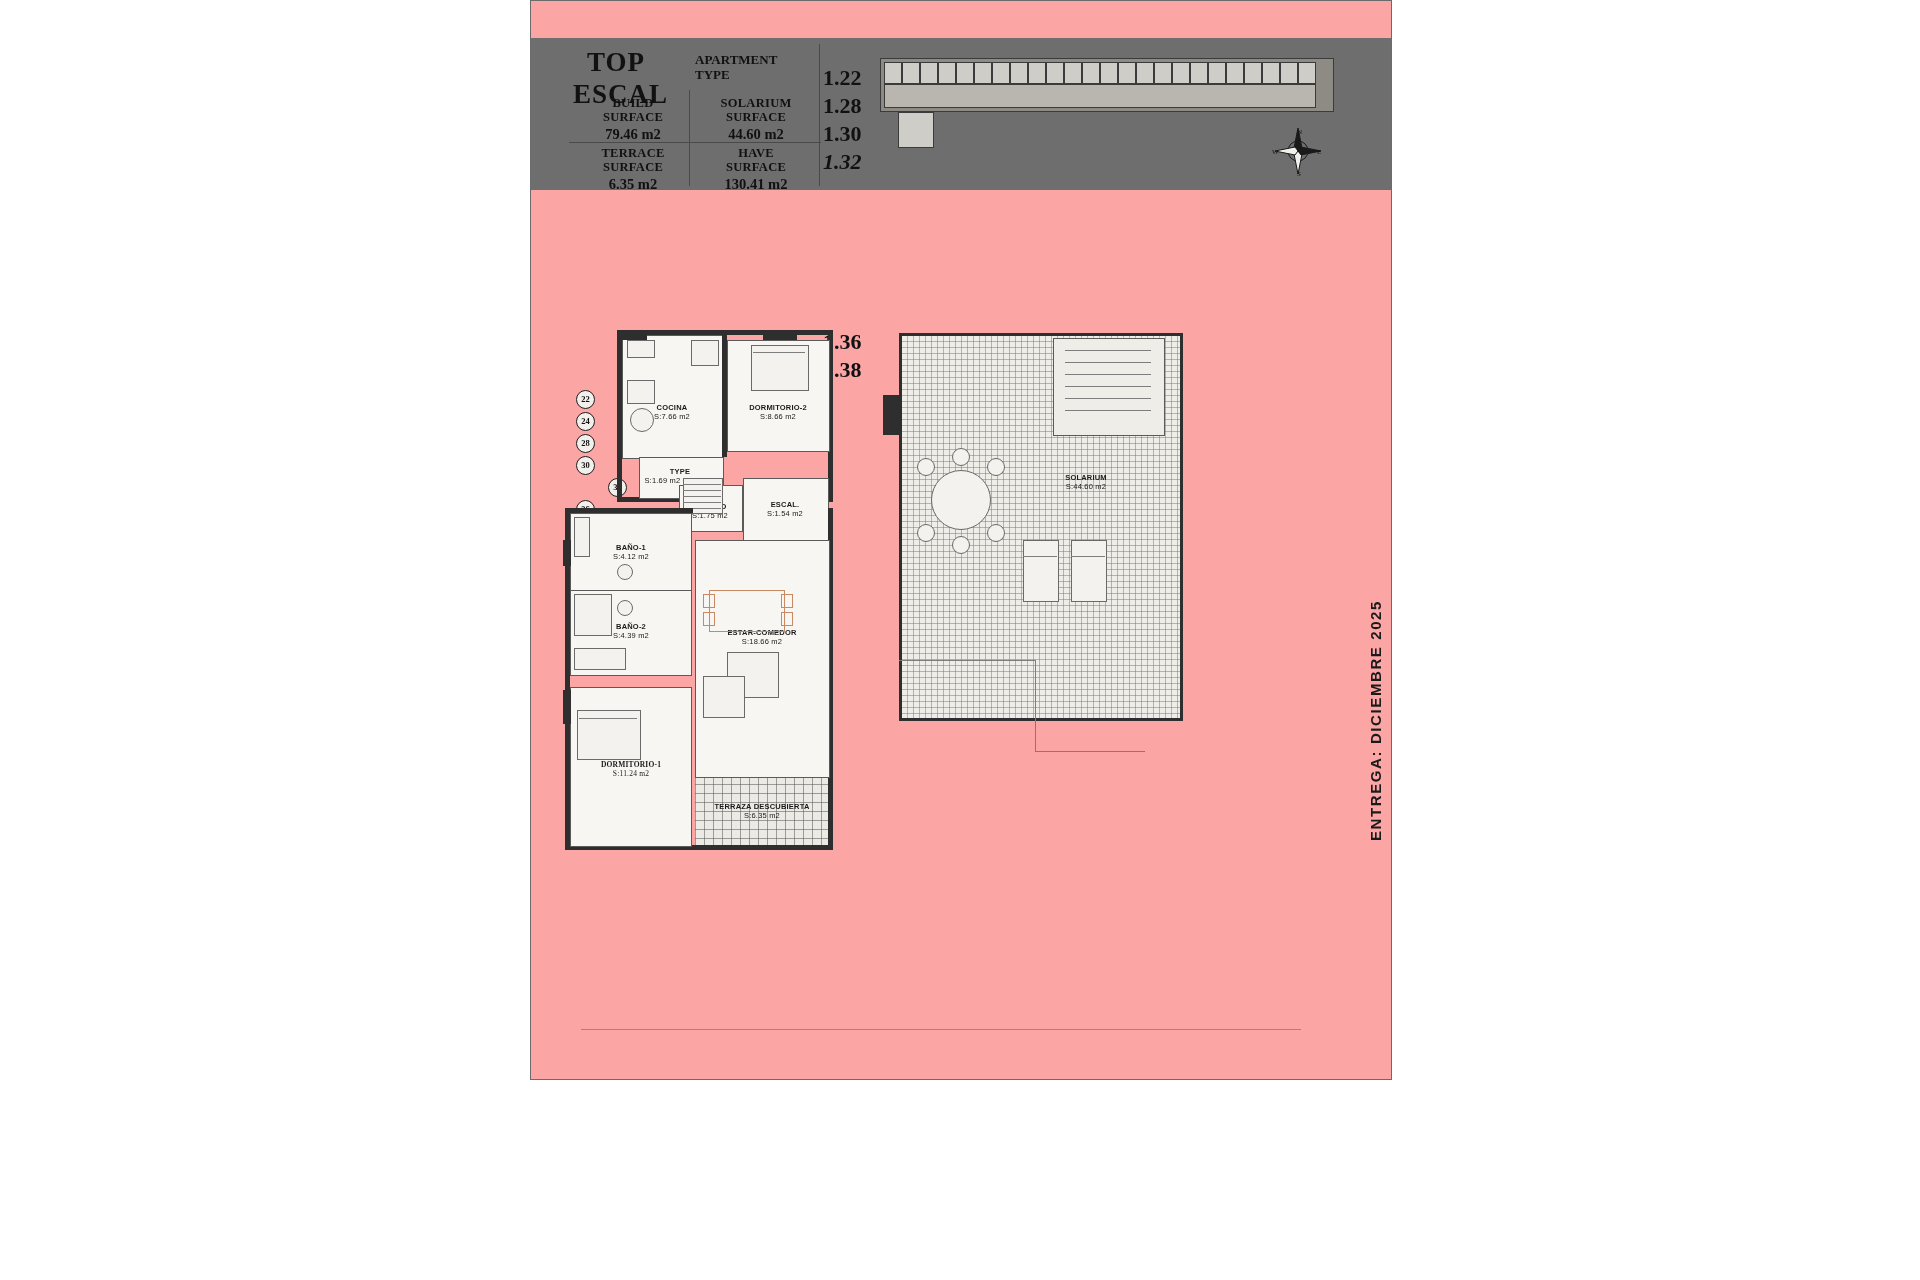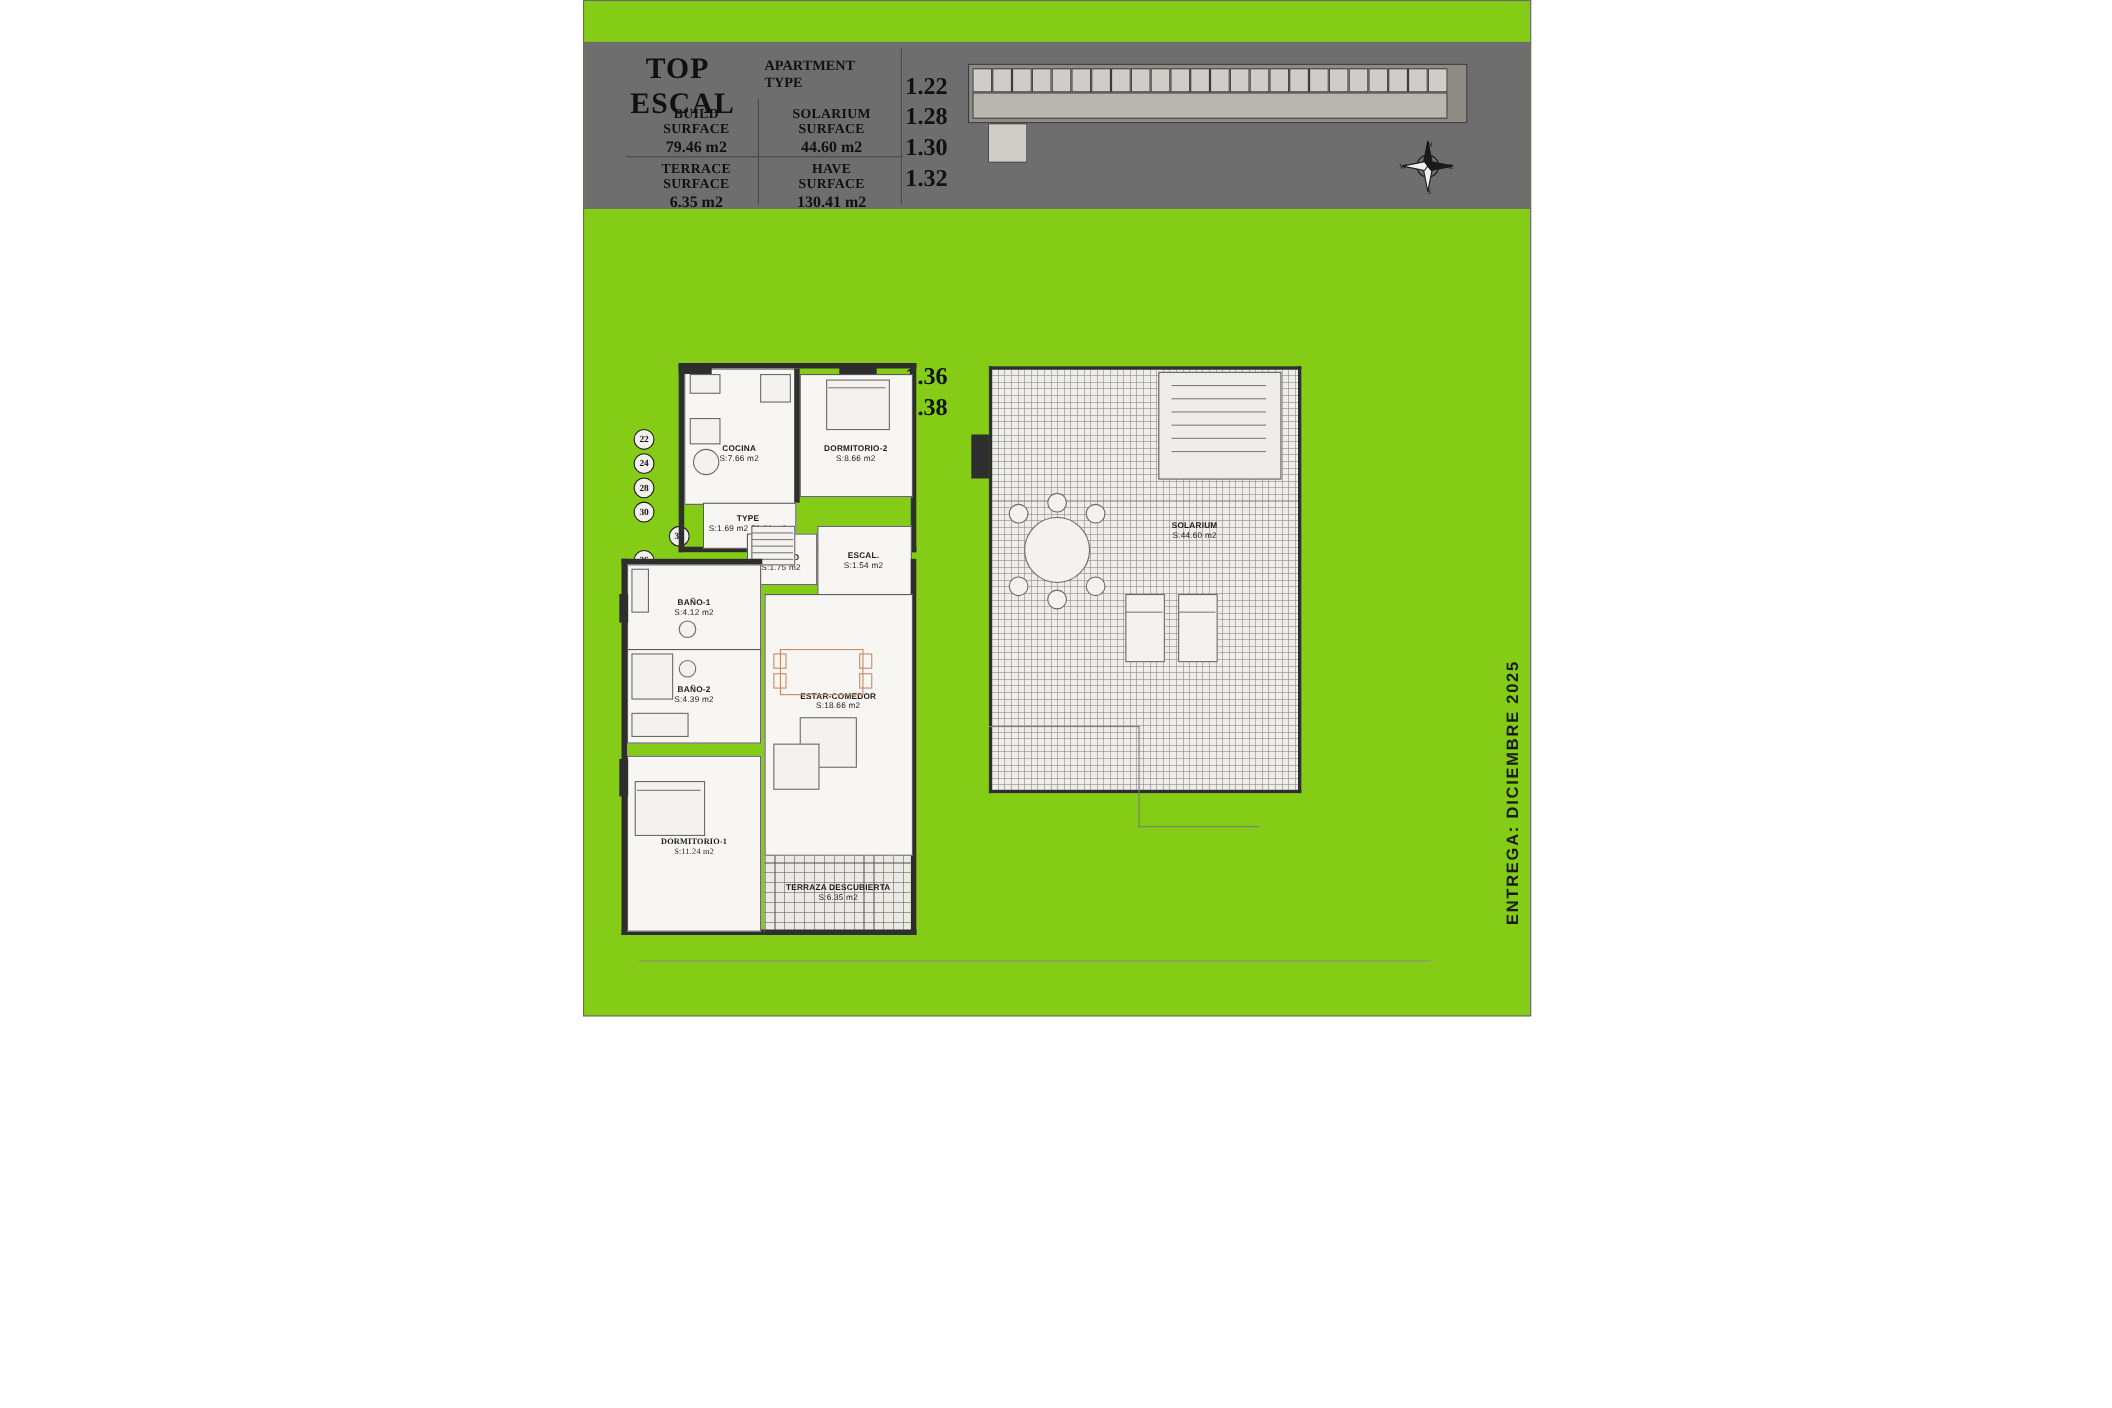--- a/index.html
+++ b/index.html
@@ -1,20 +1,20 @@
 <!DOCTYPE html>
 <html><head>
 <meta charset="utf-8">
 <style>
   html,body{margin:0;padding:0;background:#ffffff;}
   body{width:1920px;height:1280px;font-family:"Liberation Sans", sans-serif;overflow:hidden;}
 
   #sheet{
-    position:absolute;left:530px;top:0px;width:860px;height:924px;
-    background:#84cc16;border-left:1px solid #6b6b6b;border-right:1px solid #6b6b6b;
+    position:absolute;left:530px;top:0px;width:860px;height:1080px;
+    background:#fca5a5;border-left:1px solid #6b6b6b;border-right:1px solid #6b6b6b;
   }
 
   
   .hdr{position:absolute;left:0;top:38px;width:860px;height:152px;background:#6e6e6e;}
   .hdr-inner{position:relative;width:100%;height:100%;}
 
   .title-top{position:absolute;left:56px;top:8px;color:#111;font-family:"Liberation Serif",serif;
     font-size:27px;font-weight:bold;letter-spacing:1px;line-height:32px;}
   .title-top .l2{display:block;margin-left:-14px;}
 
@@ -133,21 +133,21 @@
       </div>
       <div class="numcol" style="left:348px;top:26px;">
         <div>1.24</div>
       </div>
       <div class="numcol" style="left:292px;top:54px;">
         <div>1.28</div>
       </div>
       <div class="numcol" style="left:292px;top:82px;">
         <div>1.30</div>
       </div>
-      <div class="numcol" style="left:292px;top:110px;">
+      <div class="numcol" style="left:292px;top:110px;font-style:italic;">
         <div>1.32</div>
       </div>
 
       <div class="siteplan">
         <div class="siteblock dk" style="left:4px;top:14px;width:452px;height:52px;"></div>
         <div class="siteblock" style="left:8px;top:18px;width:16px;height:20px;"></div>
         <div class="siteblock" style="left:26px;top:18px;width:16px;height:20px;"></div>
         <div class="siteblock" style="left:44px;top:18px;width:16px;height:20px;"></div>
         <div class="siteblock" style="left:62px;top:18px;width:16px;height:20px;"></div>
         <div class="siteblock" style="left:80px;top:18px;width:16px;height:20px;"></div>

